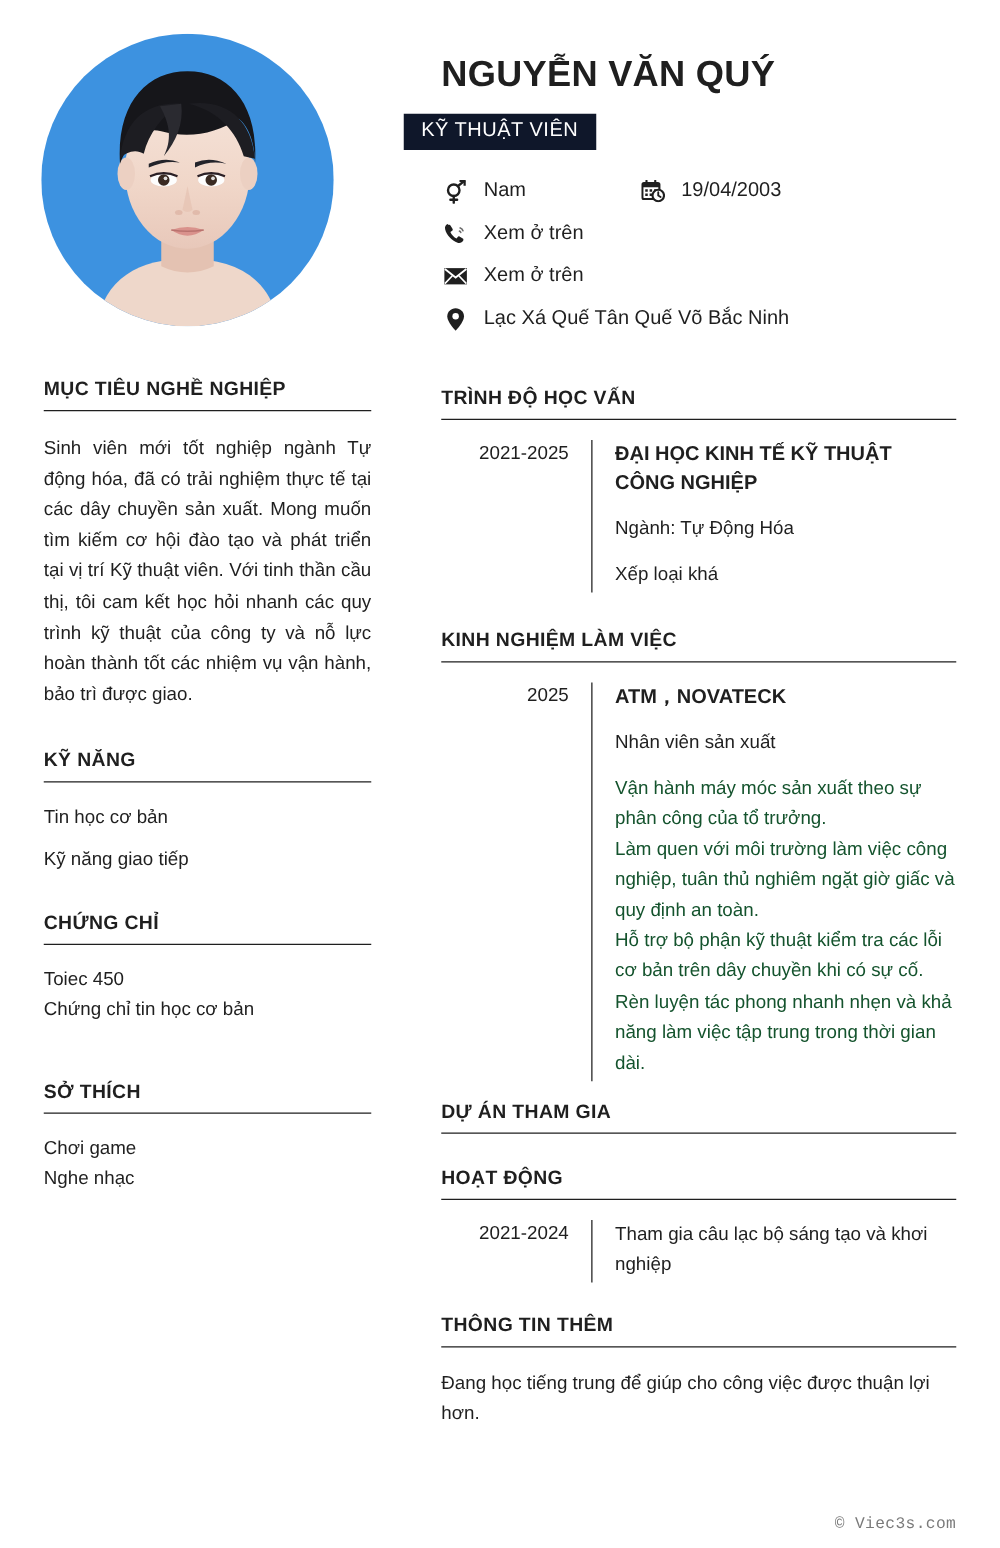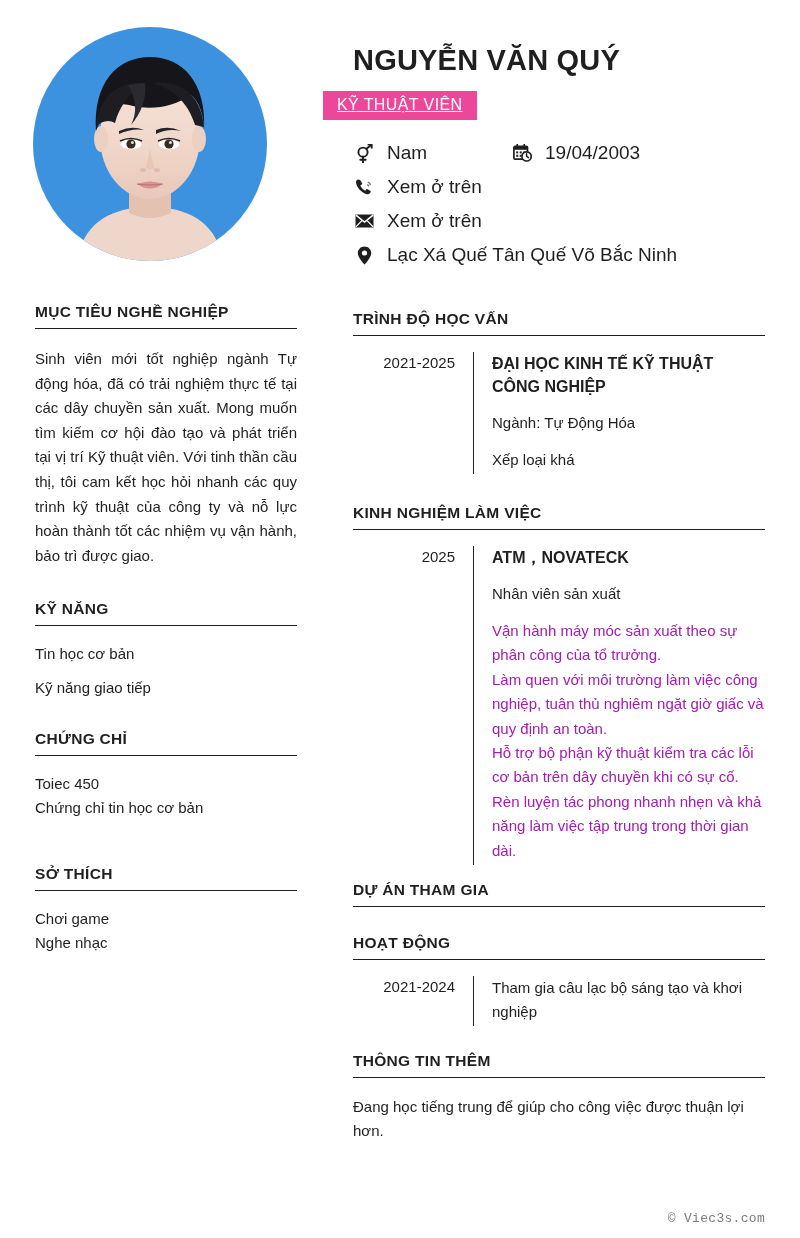--- a/index.html
+++ b/index.html
@@ -21,37 +21,37 @@
   .avatar-wrap svg { display: block; width: 234px; height: 234px; }
 
   
   .name {
     position: absolute; left: 353px; top: 44px;
     font-size: 29px; font-weight: 700; letter-spacing: .2px;
     color: #1f1f1f; white-space: nowrap;
   }
   .job-badge {
     position: absolute; left: 323px; top: 91px;
-    background: #ec4899; color: #ffffff;
+    background: #0f172a; color: #ffffff;
     font-size: 16px; font-weight: 400; letter-spacing: .4px;
-    padding: 6px 14px 7px 14px; line-height: 1; text-decoration: underline;
+    padding: 6px 14px 7px 14px; line-height: 1;
   }
 
   
   .contact { position: absolute; left: 353px; top: 142px; width: 412px; }
   .c-row { display: flex; align-items: flex-start; height: 34px; }
   .c-cell { display: flex; align-items: center; }
   .c-cell.gender { width: 158px; }
   .c-ico {
     width: 22px; min-width: 22px; height: 22px;
     display: flex; align-items: center; justify-content: center;
     margin-right: 12px; color: #1f1f1f;
   }
   .c-ico svg { display:block; }
-  .c-txt { font-size: 19px; color: #1f1f1f; line-height: 1.2; white-space: nowrap; }
+  .c-txt { font-size: 16px; color: #1f1f1f; line-height: 1.2; white-space: nowrap; }
 
   
   .sec-h {
     font-size: 15.5px; font-weight: 700; letter-spacing: .3px;
     color: #1f1f1f; padding-bottom: 7px;
     border-bottom: 1.6px solid #1f1f1f;
   }
   .sec { margin-bottom: 0; }
 
   
@@ -70,21 +70,21 @@
     width: 120px; min-width: 120px; text-align: right;
     padding-right: 18px; padding-top: 2px;
     font-size: 15px; color: #1f1f1f; white-space: nowrap;
   }
   .entry-body {
     flex: 1; border-left: 1.6px solid #1f1f1f;
     padding-left: 18px; padding-bottom: 2px;
   }
   .e-title { font-size: 16px; font-weight: 700; line-height: 23px; color: #1f1f1f; }
   .e-line  { font-size: 15px; line-height: 24px; color: #1f1f1f; margin-top: 13px; }
-  .e-desc  { font-size: 15px; line-height: 24.4px; color: #a21caf; margin-top: 13px; }
+  .e-desc  { font-size: 15px; line-height: 24.4px; color: #14532d; margin-top: 13px; }
   .e-desc p { margin: 0; }
 
   .info-text { font-size: 15px; line-height: 24.4px; color: #1f1f1f; margin-top: 17px; }
 
   
   .footer {
     position: absolute; right: 35px; bottom: 12px;
     font-family: "Liberation Mono", "DejaVu Sans Mono", monospace;
     font-size: 13px; color: #7a7a7a; letter-spacing: .3px;
   }

